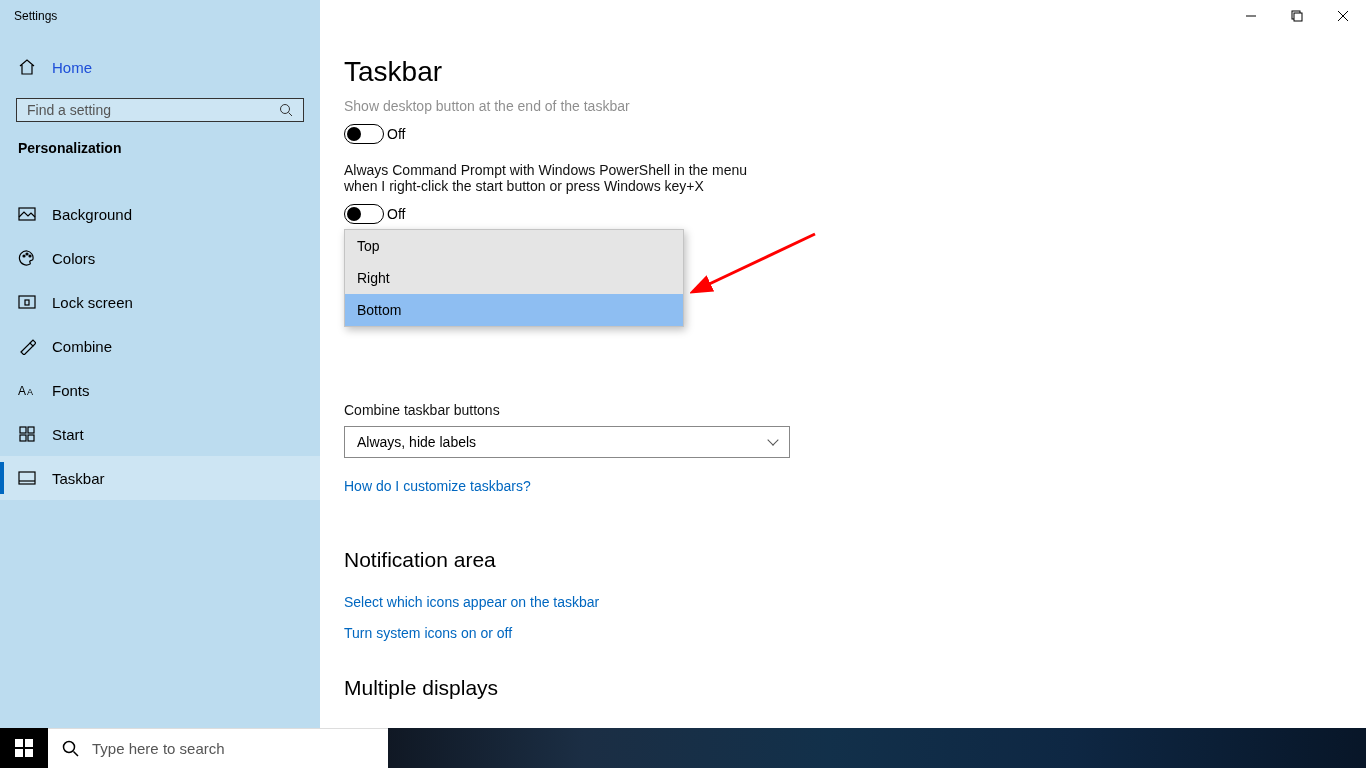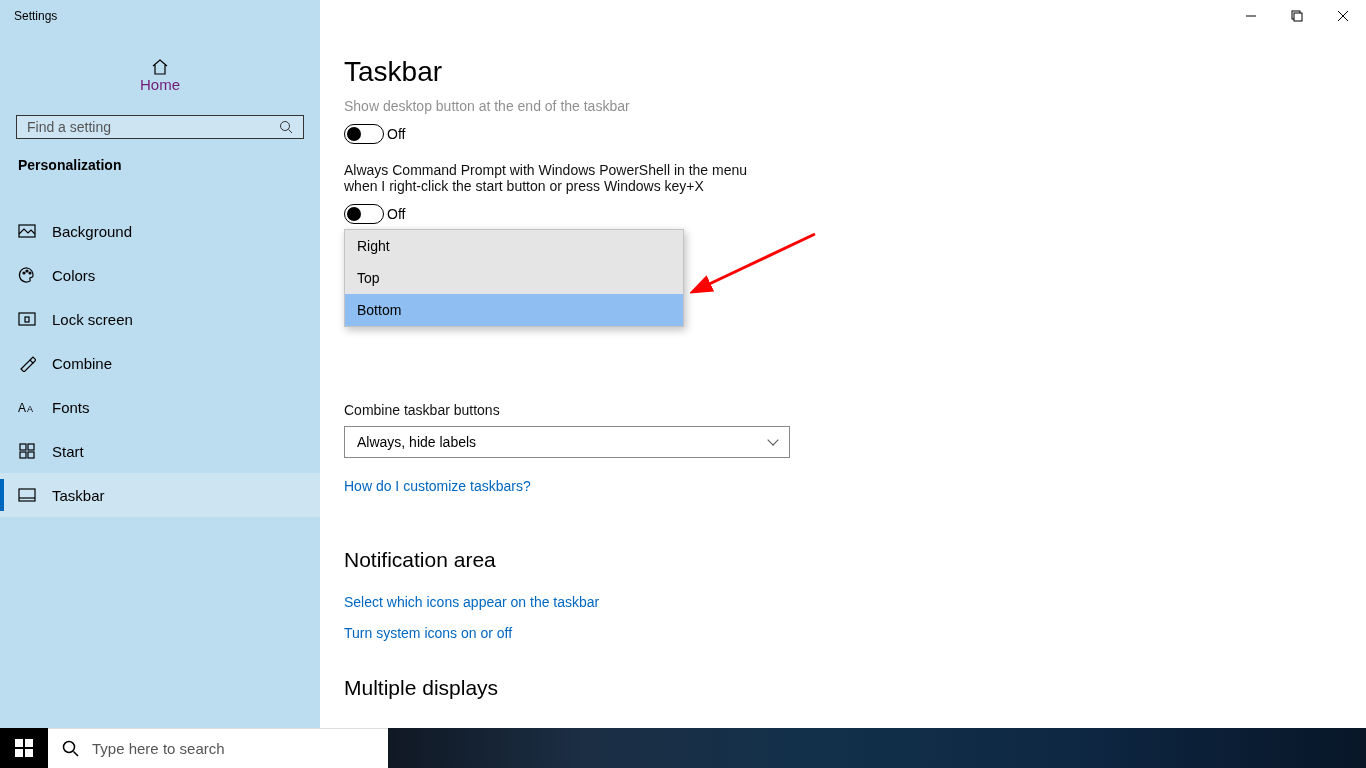--- a/index.html
+++ b/index.html
@@ -12,21 +12,21 @@
 
   
   .titlebar { position: absolute; top: 0; left: 0; right: 0; height: 32px; display: flex; align-items: center; z-index: 4; }
   .titlebar .title { font-size: 12px; color: #000; padding-left: 14px; }
   .winctrls { margin-left: auto; display: flex; }
   .winctrls .wc { width: 46px; height: 32px; display:flex; align-items:center; justify-content:center; color:#000; }
   .winctrls .wc svg { stroke:#000; }
 
   
   .sb-spacer { height: 48px; }
-  .sb-home  { display:flex; align-items:center; padding: 10px 18px; font-size:15px; color:#701a75;flex-direction:column; }
+  .sb-home  { display:flex; align-items:center; gap:16px; padding: 10px 18px; font-size:15px; color:#1d4ed8; }
   .sb-search { margin: 12px 16px 14px; height:24px; border:1px solid #333; background: rgba(255,255,255,.25);
                display:flex; align-items:center; padding:0 10px; font-size:14px; color:#333; }
   .sb-search span { flex:1; color:#555; }
   .sb-category { padding: 4px 18px 8px; font-size:14px; font-weight:600; color:#000; }
   .sb-items { margin-top: 28px; }
   .sb-item { display:flex; align-items:center; gap:16px; padding: 13px 18px; font-size:15px; color:#000; position:relative; }
   .sb-item.selected::before { content:""; position:absolute; left:0; top:6px; bottom:6px; width:4px; background:#0067c0; }
   .sb-item.selected { background: rgba(255,255,255,.25); }
   .sb-icon { width:18px; height:18px; display:flex; align-items:center; justify-content:center; }
   .sb-icon svg { stroke:#000; fill:none; stroke-width:1.2; }
@@ -220,22 +220,22 @@
         <h2 class="section-h">Notification area</h2>
         <a class="link" style="margin:4px 0 14px;">Select which icons appear on the taskbar</a><br>
         <a class="link" style="margin:0;">Turn system icons on or off</a>
 
         <h2 class="section-h">Multiple displays</h2>
       </div>
     </div>
   </div>
 
   <div class="dropdown">
+    <div class="dd-item">Top</div>
     <div class="dd-item">Right</div>
-    <div class="dd-item">Top</div>
     <div class="dd-item sel">Bottom</div>
   </div>
 
   <svg class="arrow" width="140" height="80">
     <defs>
         <marker id="ah" markerWidth="10" markerHeight="10" refX="2" refY="3" orient="auto">
       <path d="M0,0 L0,6 L8,3 z" fill="#ff0000"></path>
         </marker>
       </defs>
     <line x1="125" y1="8" x2="15" y2="60" stroke="#ff0000" stroke-width="3" marker-end="url(#ah)"></line>

